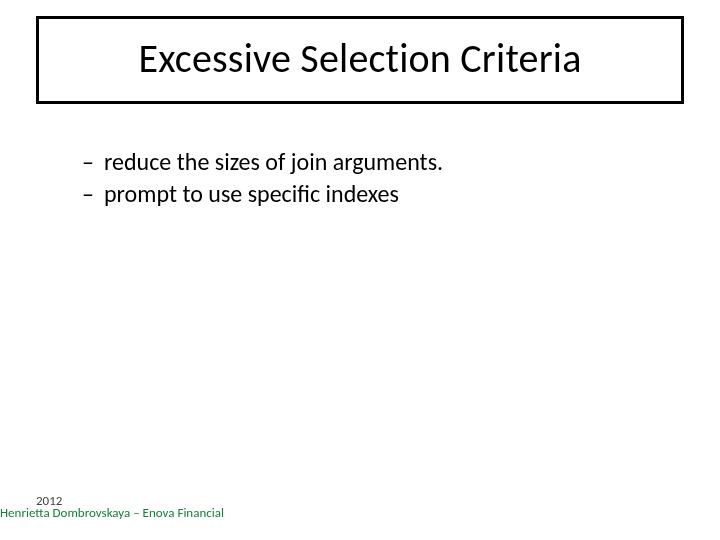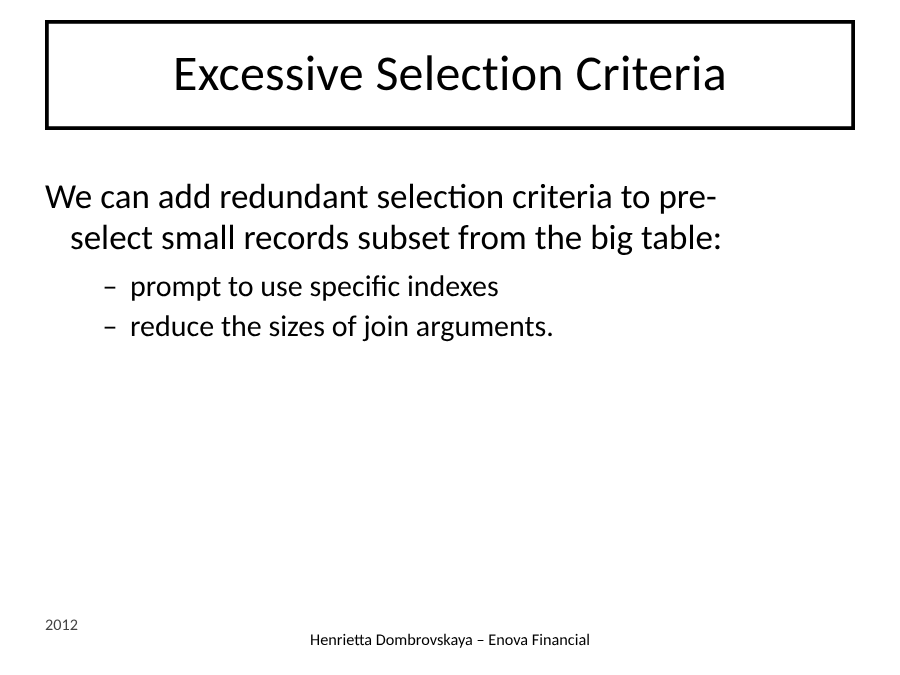--- a/index.html
+++ b/index.html
@@ -74,41 +74,36 @@
     left: 36px;
     bottom: 32px;
     font-size: 13px;
     color: #444;
   }
   .footer-attr {
     position: absolute;
     bottom: 20px;
     left: 0;
     right: 0;
-    text-align: center;
     font-size: 13px;
-    color: #000000;
+    color: #15803d;
   }
 </style>
 </head>
 <body>
 
 <div class="slide">
 
   <div class="title-box">
     <h1>Excessive Selection Criteria</h1>
   </div>
 
   <div class="body">
-    <p class="lead">
-      <span>We can add redundant selection criteria to pre-</span>
-      <span class="indent2">select small records subset from the big table:</span>
-    </p>
     <ul class="sub">
+      <li>reduce the sizes of join arguments.</li>
       <li> prompt to use specific indexes</li>
-      <li>reduce the sizes of join arguments.</li>
     </ul>
   </div>
 
   <div class="footer-year">2012</div>
   <div class="footer-attr">Henrietta Dombrovskaya – Enova Financial</div>
 
 </div>
 
 </body></html>

